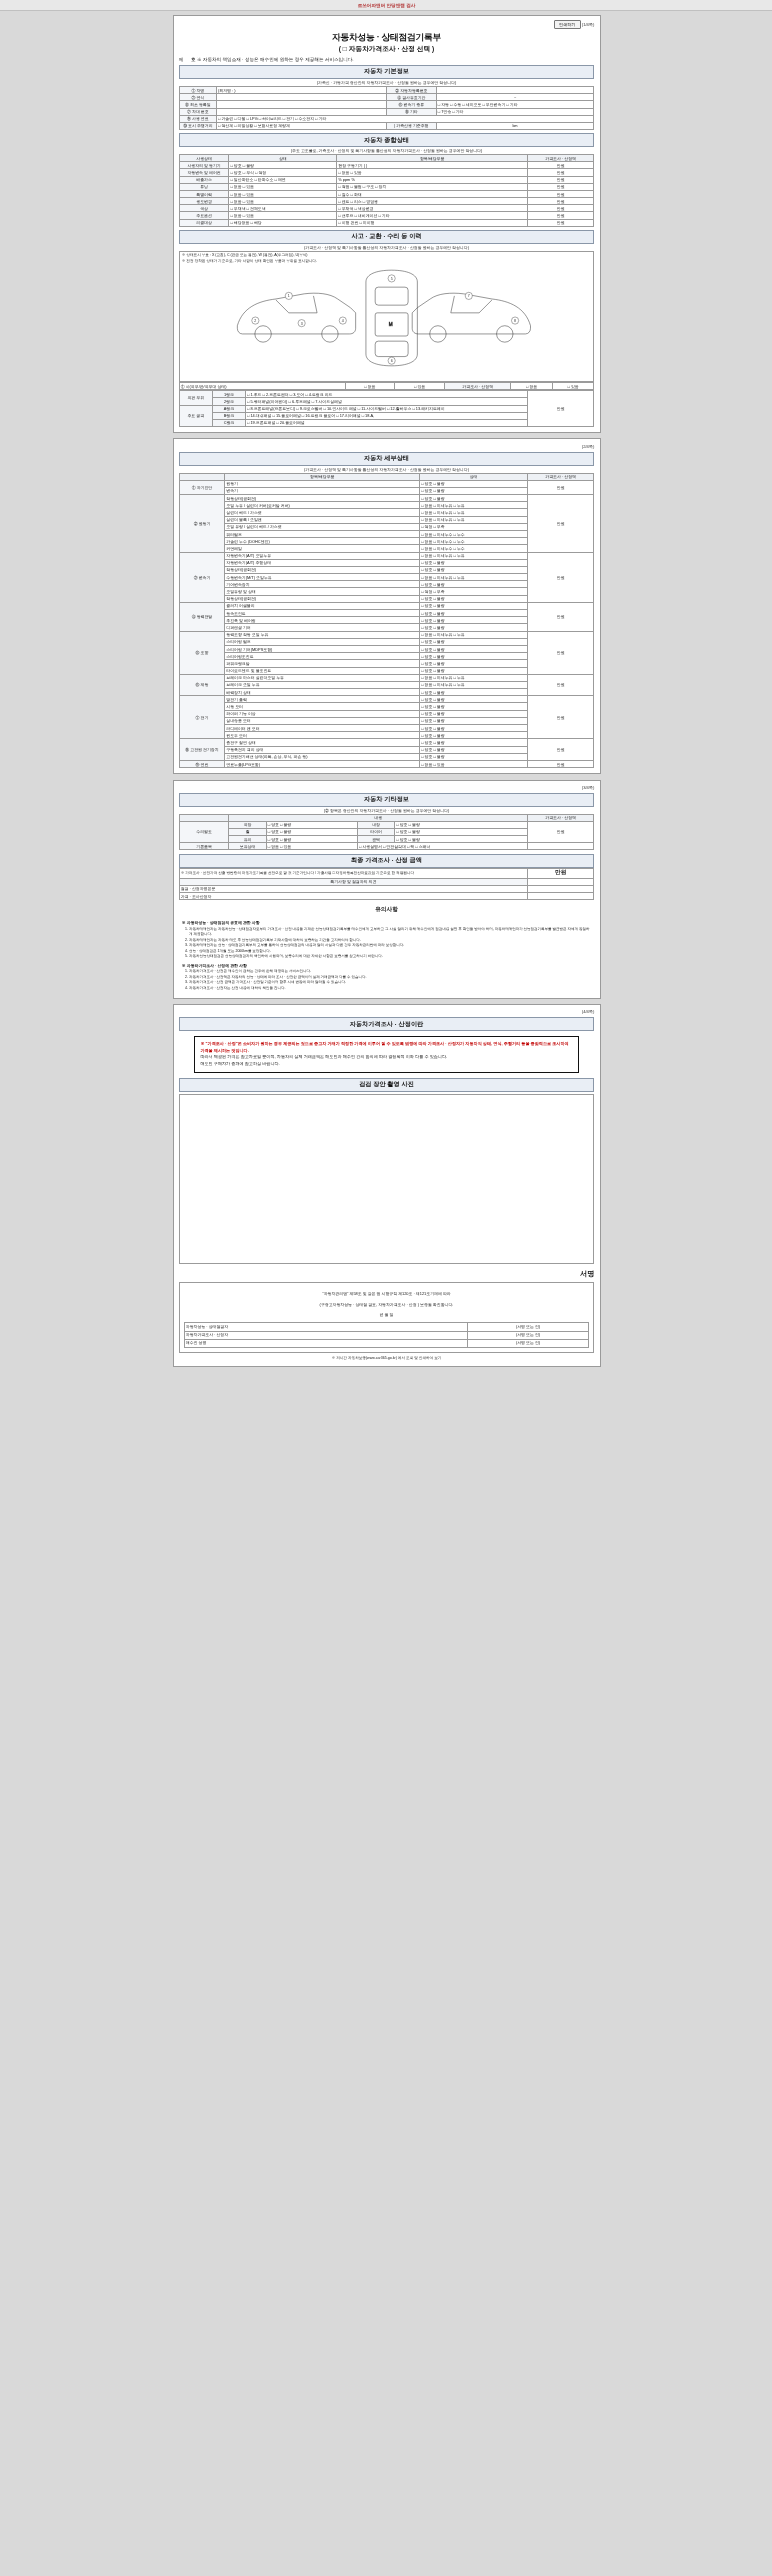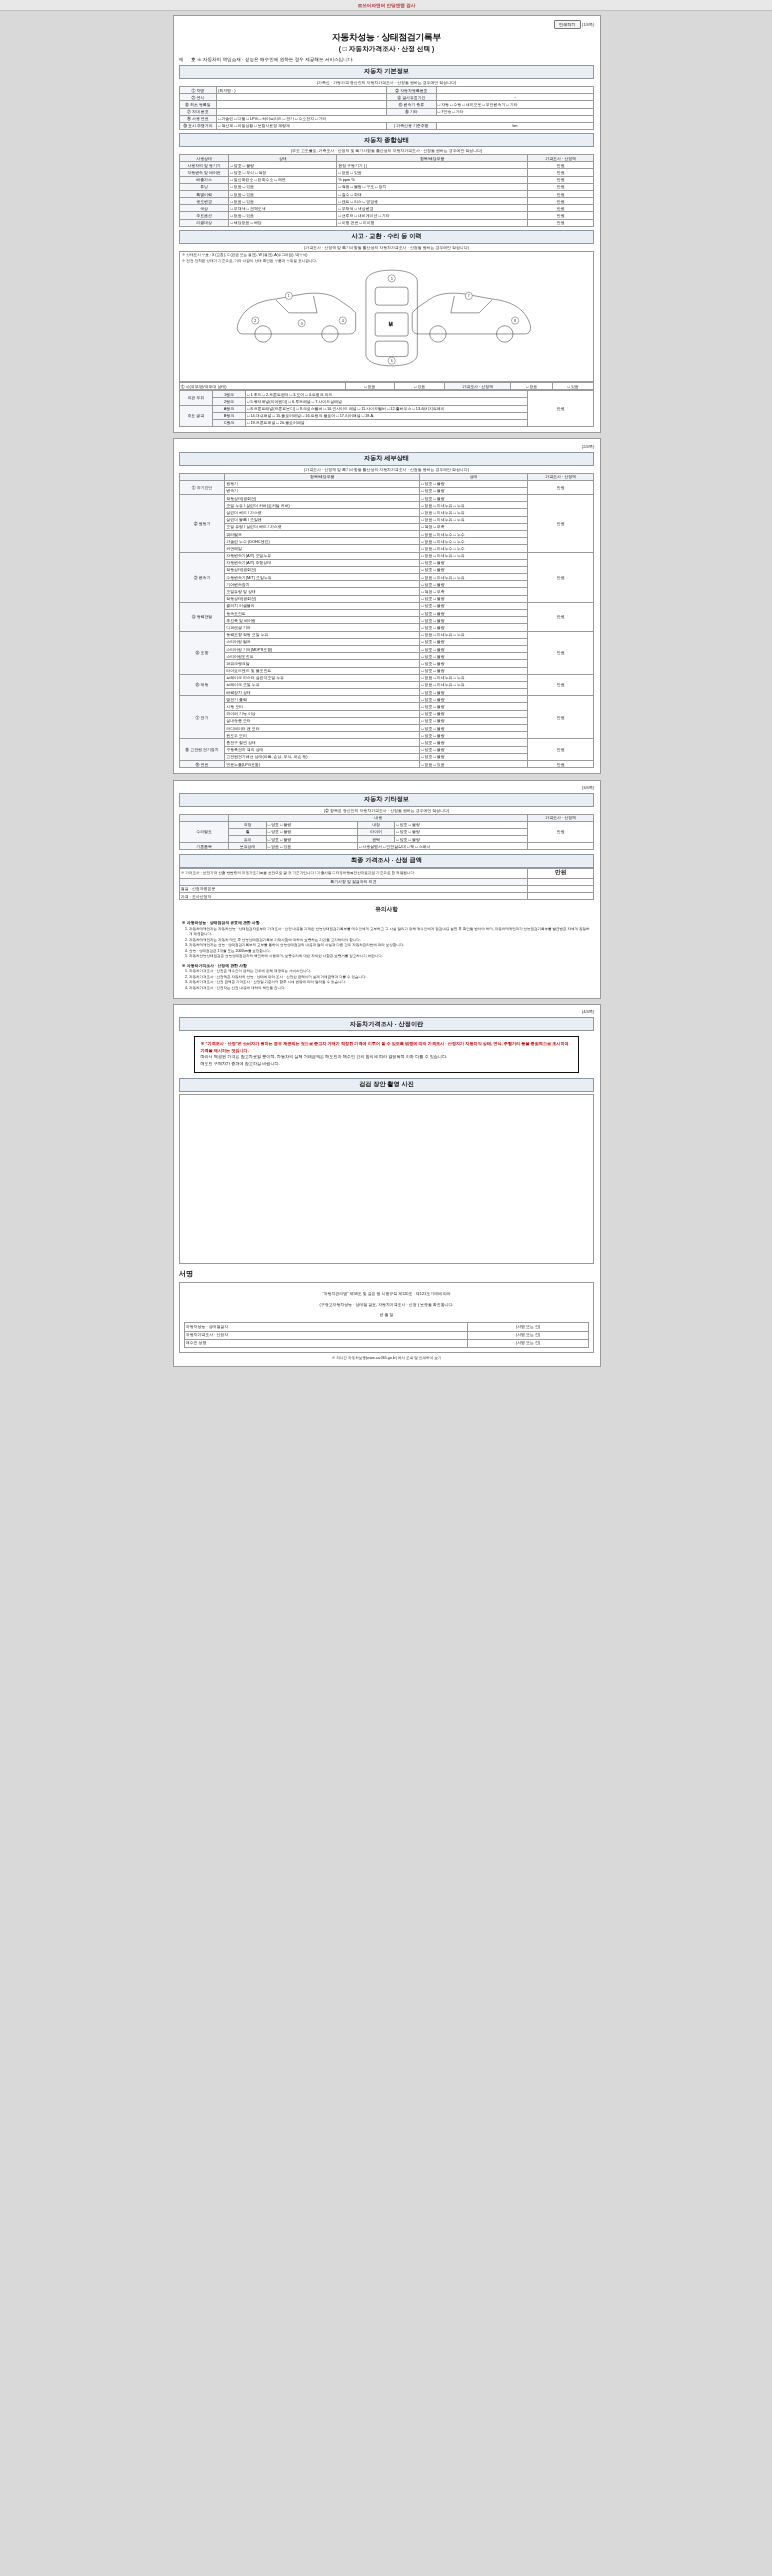--- a/index.html
+++ b/index.html
@@ -61,21 +61,21 @@
   .noticebar { text-align:center; font-weight:bold; font-size:5.7px; padding:2.1px 0; margin-top:4.1px;}
   .notice { font-size:3.5px; line-height:1.45; padding:1px 3.1px; }
   .notice h4 { font-size:3.9px; margin:3.1px 0 1px 0; }
   .notice ol { margin:0; padding-left:7.2px;}
   .notice li { margin-bottom:0.5px;}
   .redbox {
     border:1px solid #111; margin:5.2px 15.5px; padding:4.1px 5.2px; font-size:4.1px; line-height:1.6;
   }
   .redbox .r { color:#c00000; font-weight:bold;}
   .photoarea { border:0.5px solid #9b9b9b; height:170px; margin-top:2.1px;}
-  .signbar { text-align:left; font-weight:bold; font-size:7.2px; margin:5.2px 0 3.1px 0;}
+  .signbar { text-align:right; font-weight:bold; font-size:7.2px; margin:5.2px 0 3.1px 0;}
   .signbox { border:0.5px solid #9b9b9b; padding:4.1px; font-size:3.9px; line-height:1.6;}
   .sig-center { text-align:center; margin:4.1px 0;}
   .footer-line { text-align:center; font-size:3.6px; margin-top:3.1px; color:#222;}
   .circ-num { fill:#fff; stroke:#333; stroke-width:0.8; }
 </style>
 </head>
 <body>
 
 <div class="topbar">
   <span class="t">르쓰어파앤버 안당앤램 검사</span>

